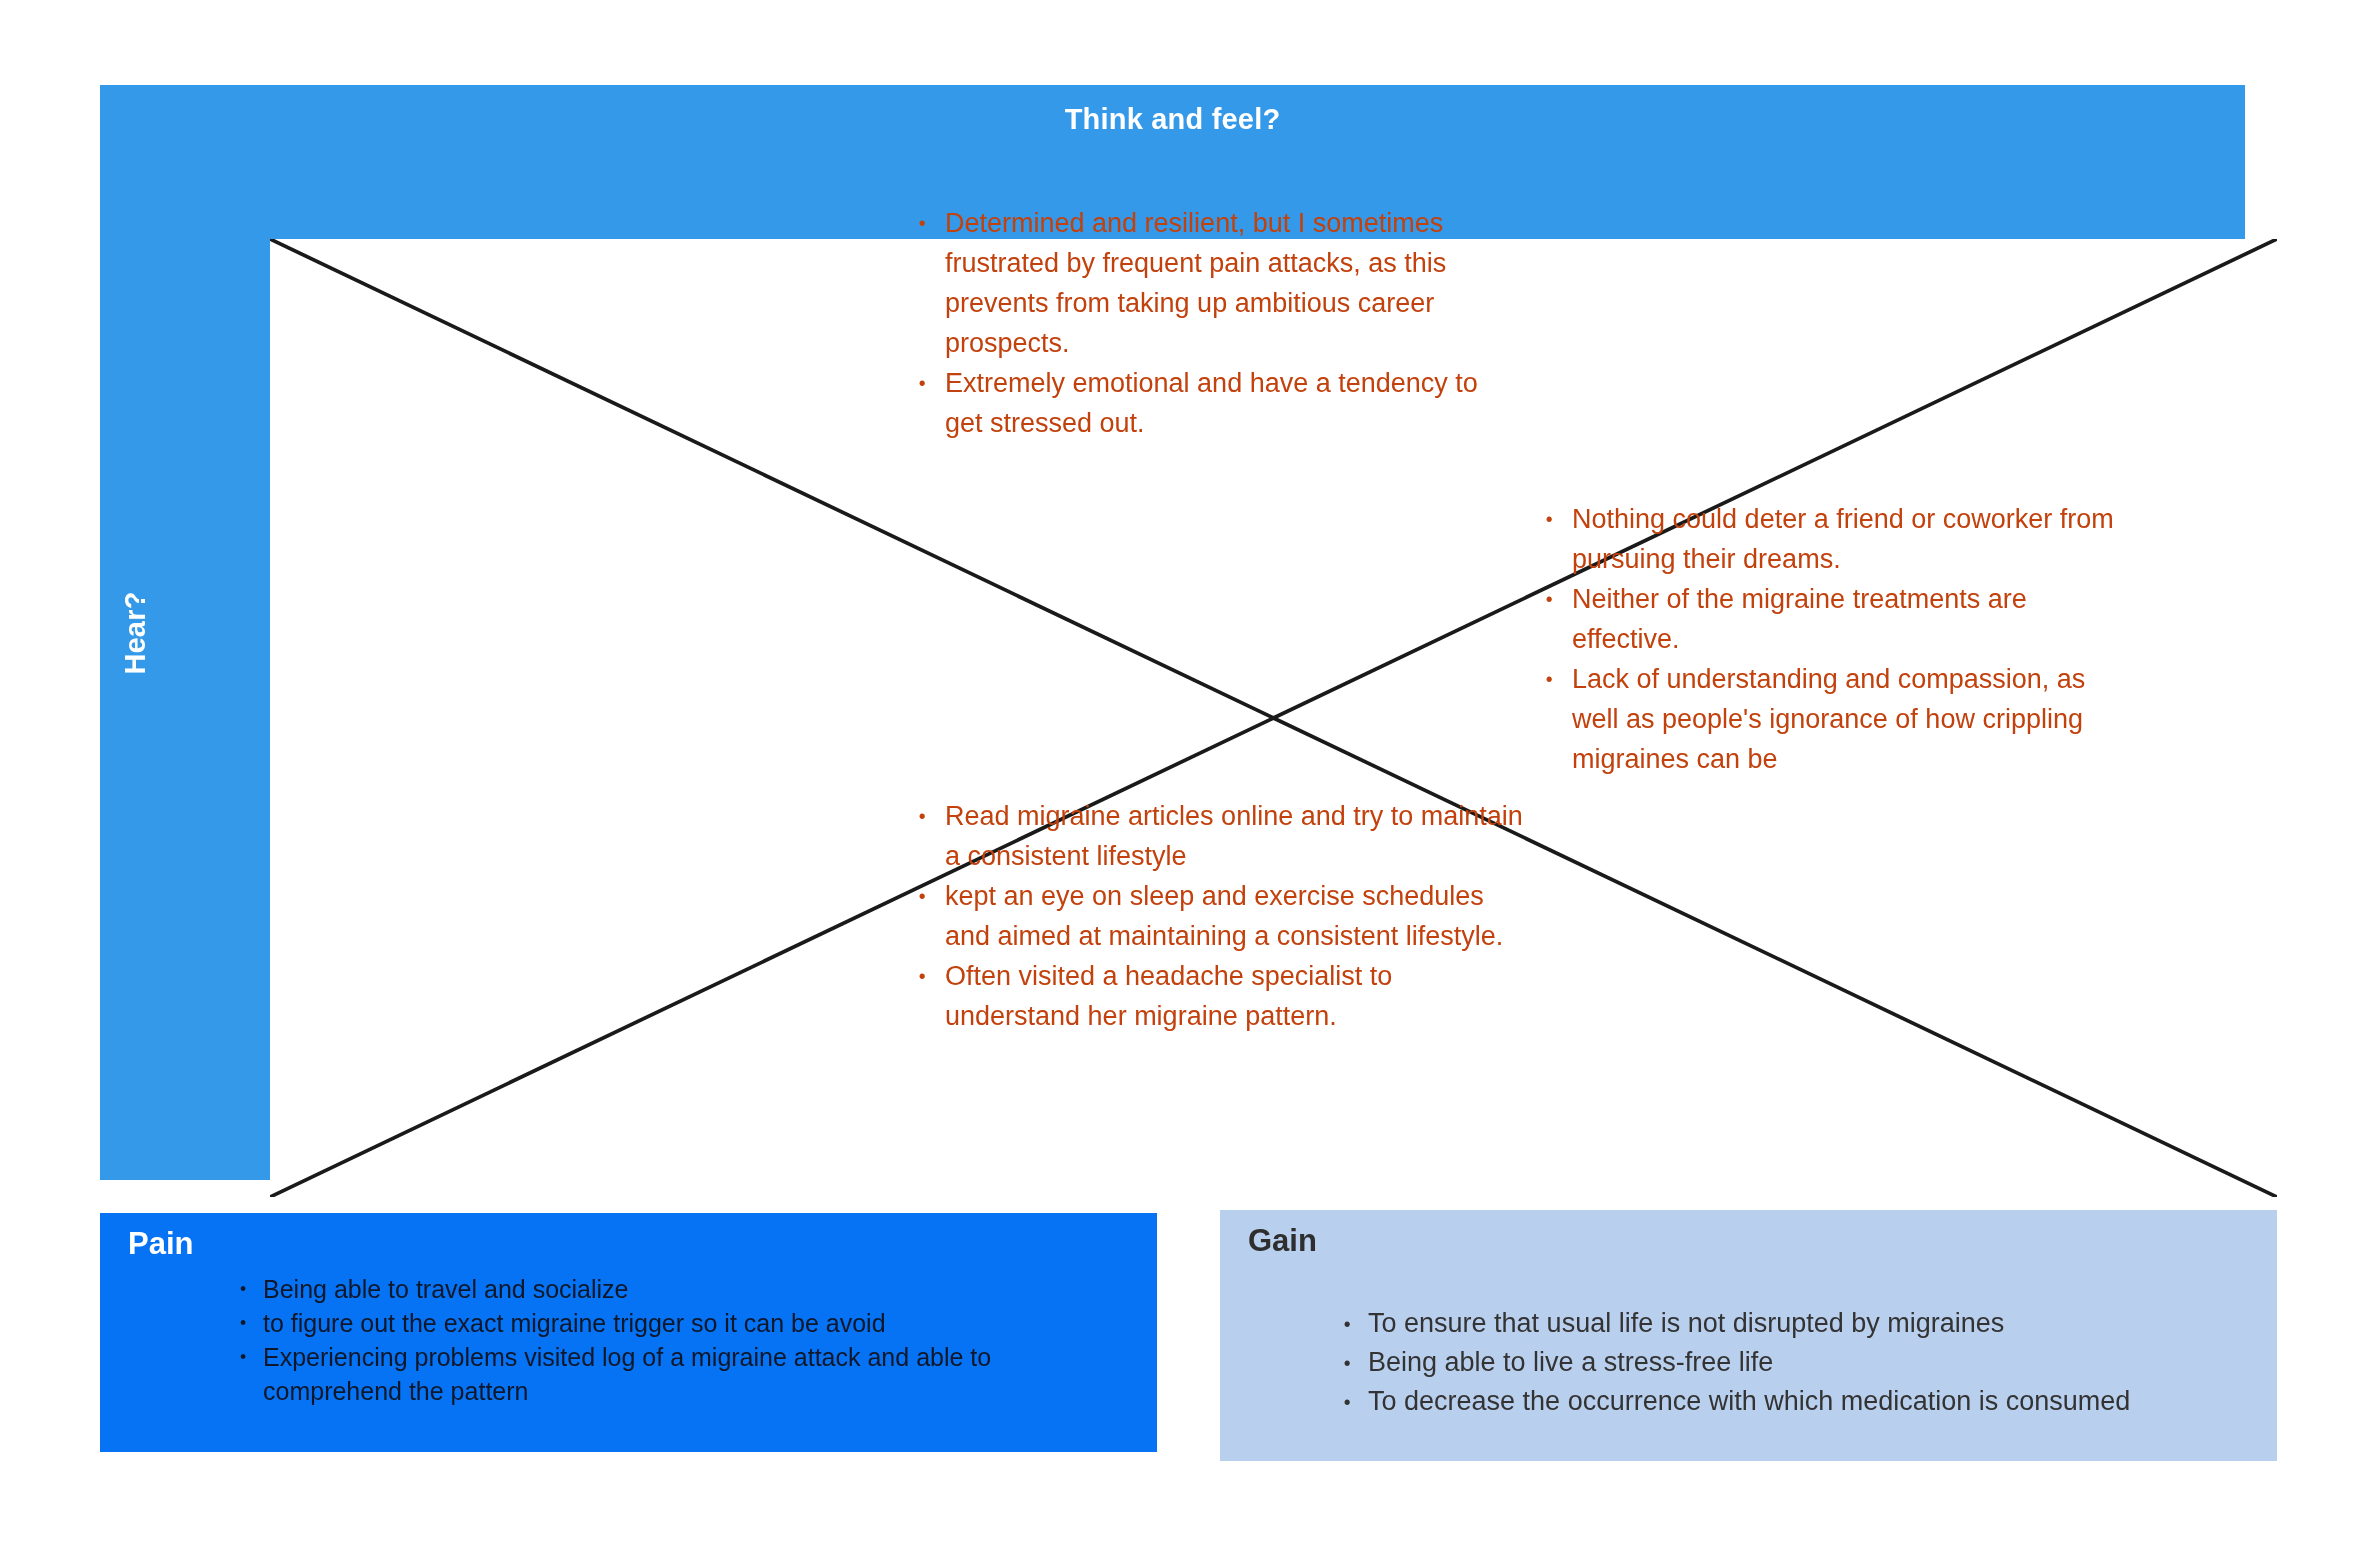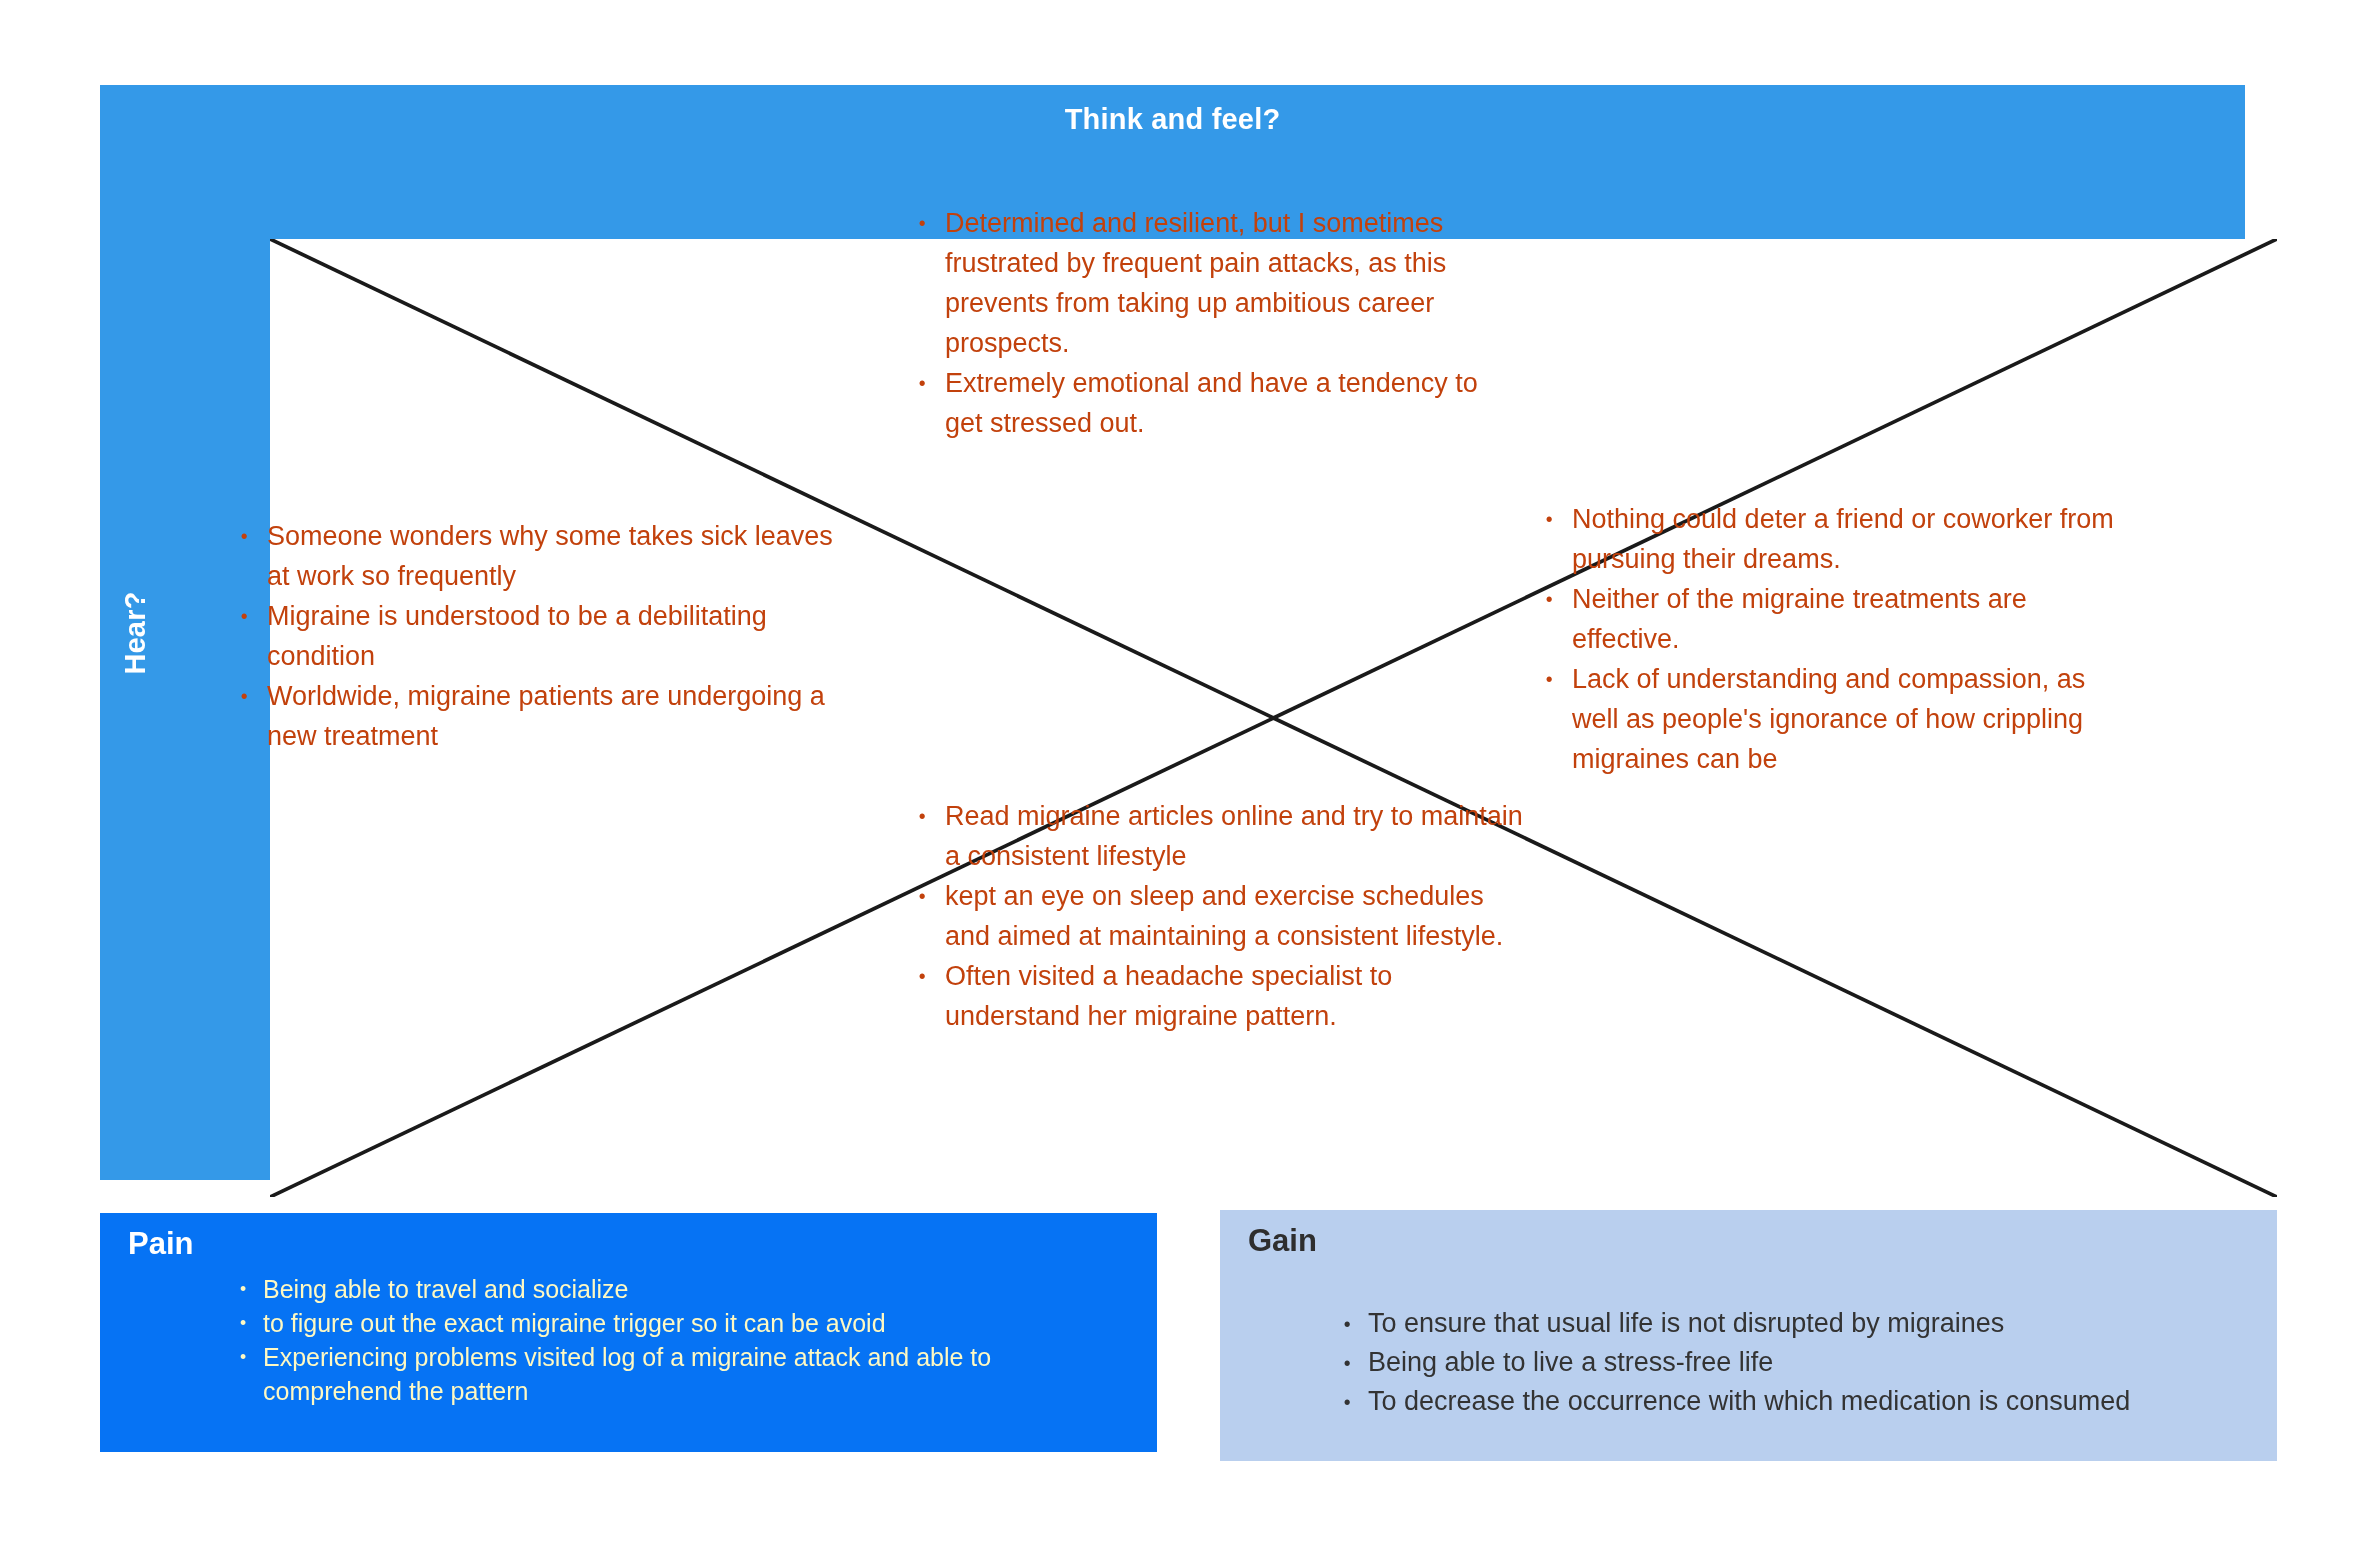--- a/index.html
+++ b/index.html
@@ -23,21 +23,21 @@
   ul.notes li::before{content:"\2022";position:absolute;left:2.8px;top:0;font-size:19.5px;line-height:40px;}
 
   .notes-think{left:916px;top:203px;width:566px;}
   .notes-hear{left:238px;top:516px;width:603px;}
   .notes-see{left:1543px;top:499px;width:594px;}
   .notes-say{left:916px;top:796px;width:612px;}
 
   
   .pain-box{position:absolute;left:100px;top:1213px;width:1057px;height:239px;background:#0673F4;}
   .pain-box .box-title{position:absolute;left:28px;top:13px;color:#ffffff;font-weight:bold;font-size:31px;}
-  .pain-box ul.notes{left:138px;top:59px;width:761px;color:#fef9c3;font-size:25px;line-height:34px;}
+  .pain-box ul.notes{left:138px;top:59px;width:761px;color:#0f172a;font-size:25px;line-height:34px;}
   .pain-box ul.notes li{padding-left:25px;}
   .pain-box ul.notes li::before{font-size:17.6px;line-height:34px;left:1.9px;}
 
   .gain-box{position:absolute;left:1189px;top:1210px;width:1057px;height:251px;background:#B9CFEE;margin-left:31px;}
   .gain-box .box-title{position:absolute;left:28px;top:13px;color:#2E2E2E;font-weight:bold;font-size:31px;}
   .gain-box ul.notes{left:121px;top:94px;width:890px;color:#333333;font-size:27px;line-height:39px;}
   .gain-box ul.notes li{padding-left:27px;}
 </style>
 </head>
 <body>
@@ -56,25 +56,20 @@
   <div class="band-label band-top">Think and feel?</div>
   <div class="band-label band-bottom">Say and do?</div>
   <div class="band-label band-left">Hear?</div>
   <div class="band-label band-right">See?</div>
 
   <ul class="notes notes-think">
     <li>Determined and resilient, but I sometimes frustrated by  frequent pain attacks, as this prevents from taking up ambitious career prospects.</li>
     <li>Extremely emotional and have a tendency to get stressed out.</li>
   </ul>
 
-  <ul class="notes notes-hear">
-    <li>Someone wonders why some takes sick leaves at work so frequently</li>
-    <li>Migraine is understood to be a debilitating condition</li>
-    <li>Worldwide, migraine patients are undergoing a new treatment</li>
-  </ul>
 
   <ul class="notes notes-see">
     <li>Nothing could deter a friend or coworker from pursuing their dreams.</li>
     <li>Neither of the migraine treatments are effective.</li>
     <li>Lack of understanding and compassion, as well as people's ignorance of how crippling migraines can be</li>
   </ul>
 
   <ul class="notes notes-say">
     <li>Read migraine articles online and try to maintain a consistent lifestyle</li>
     <li>kept an eye on sleep and exercise schedules and  aimed at maintaining a consistent lifestyle.</li>

